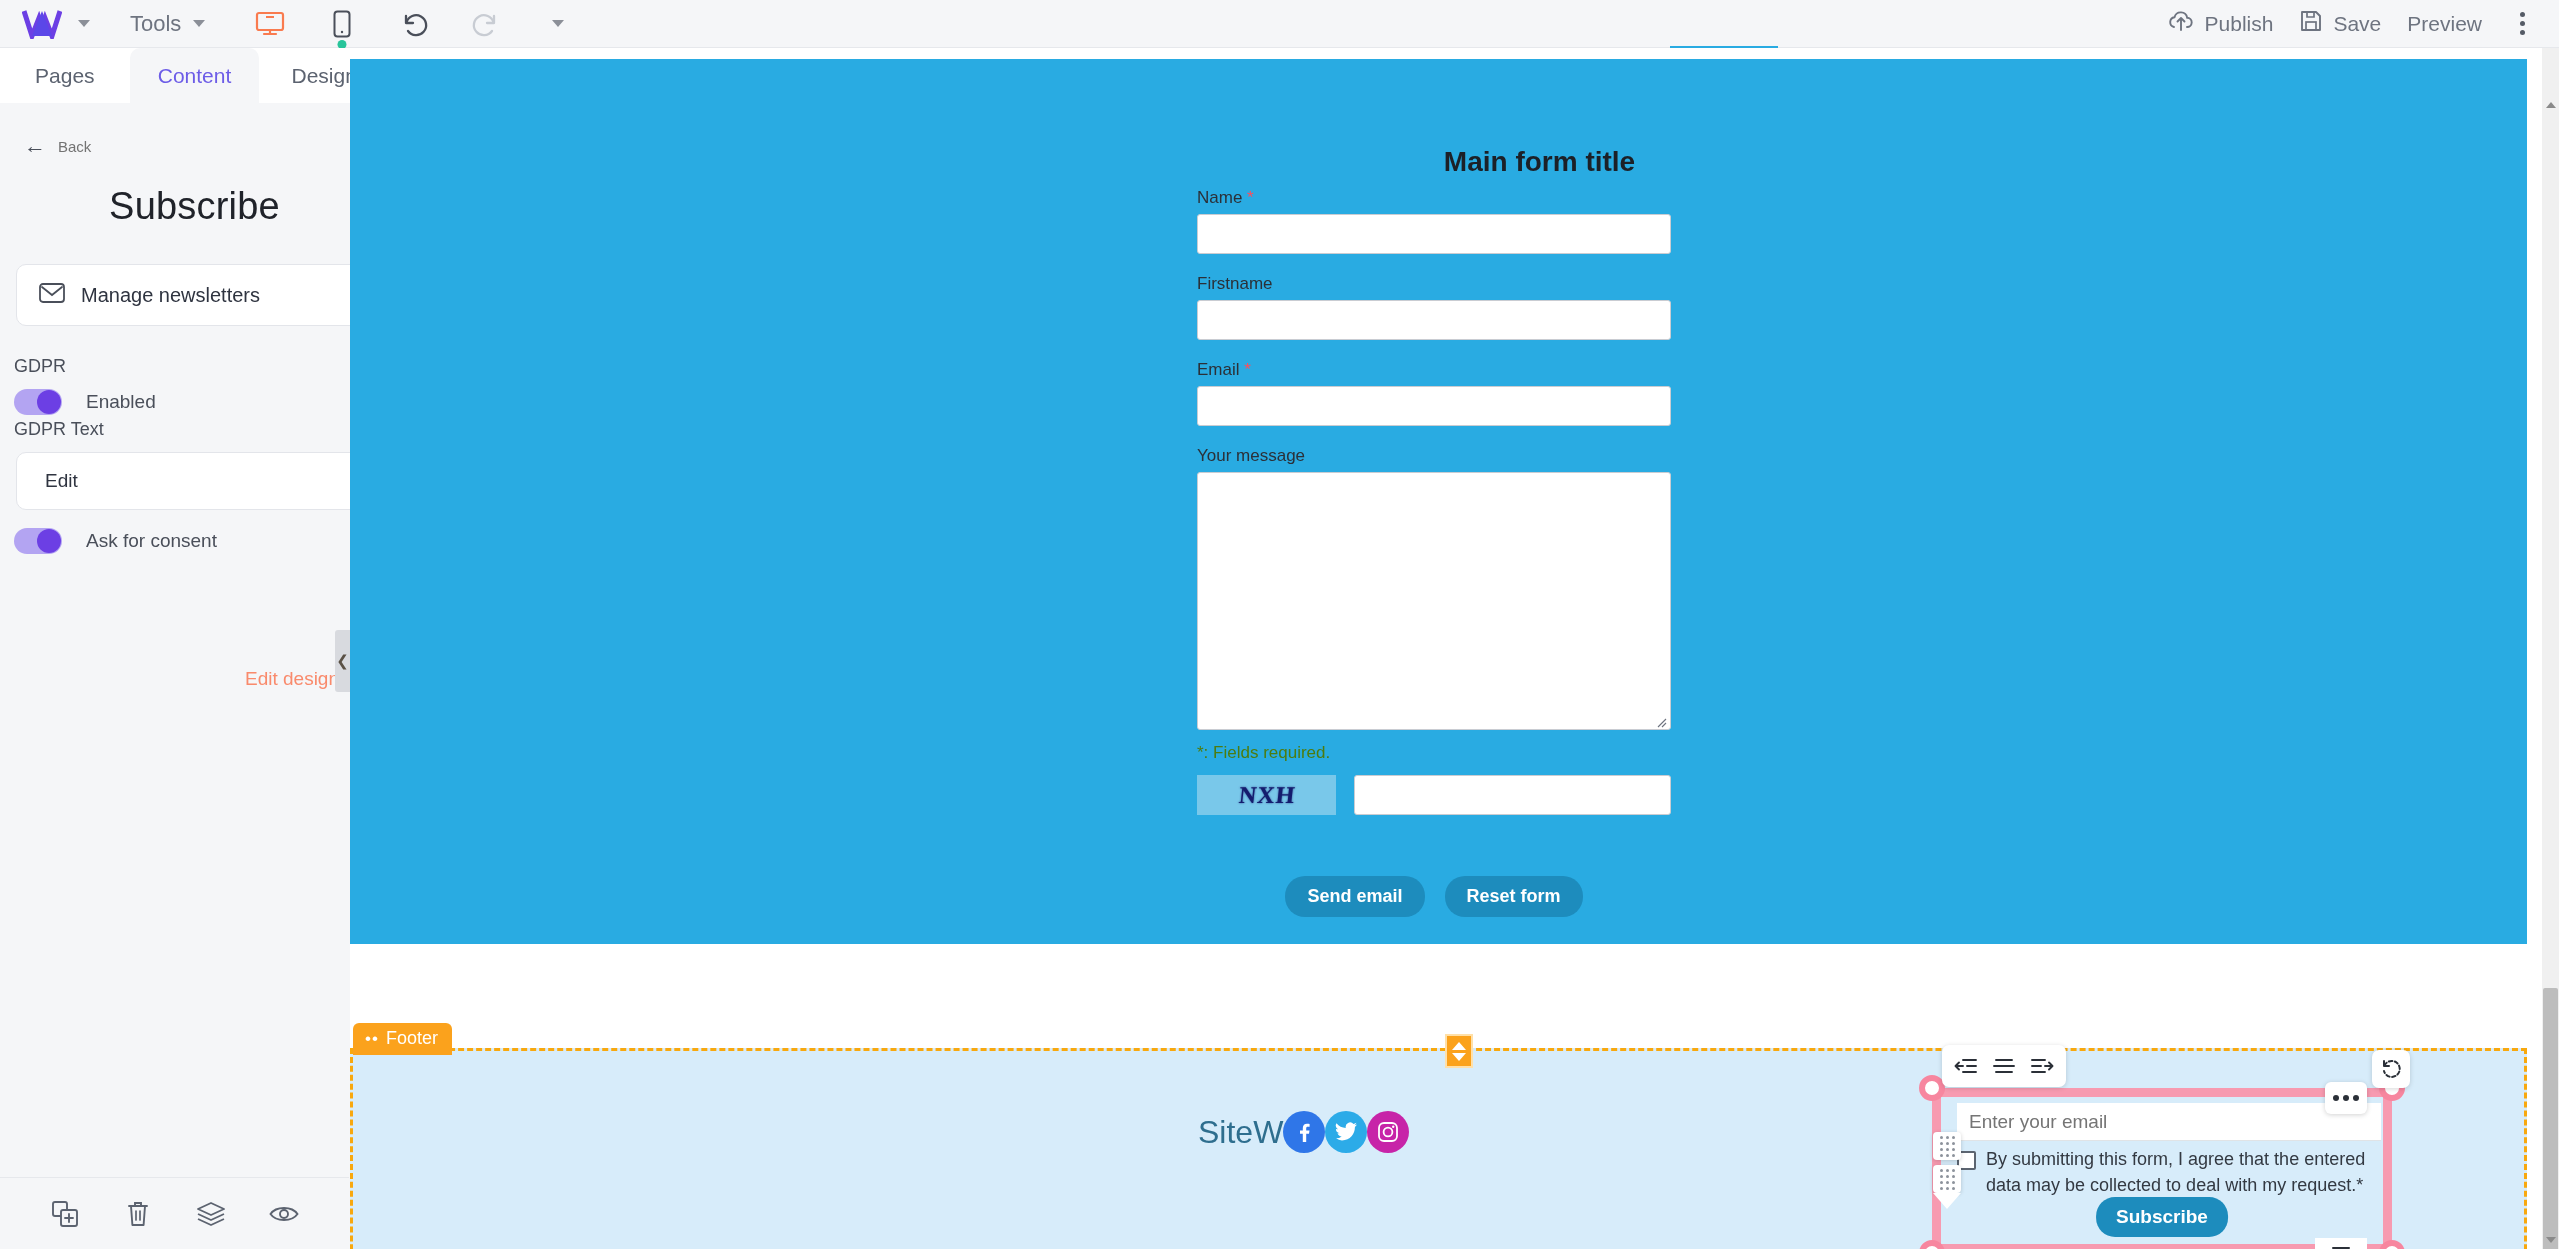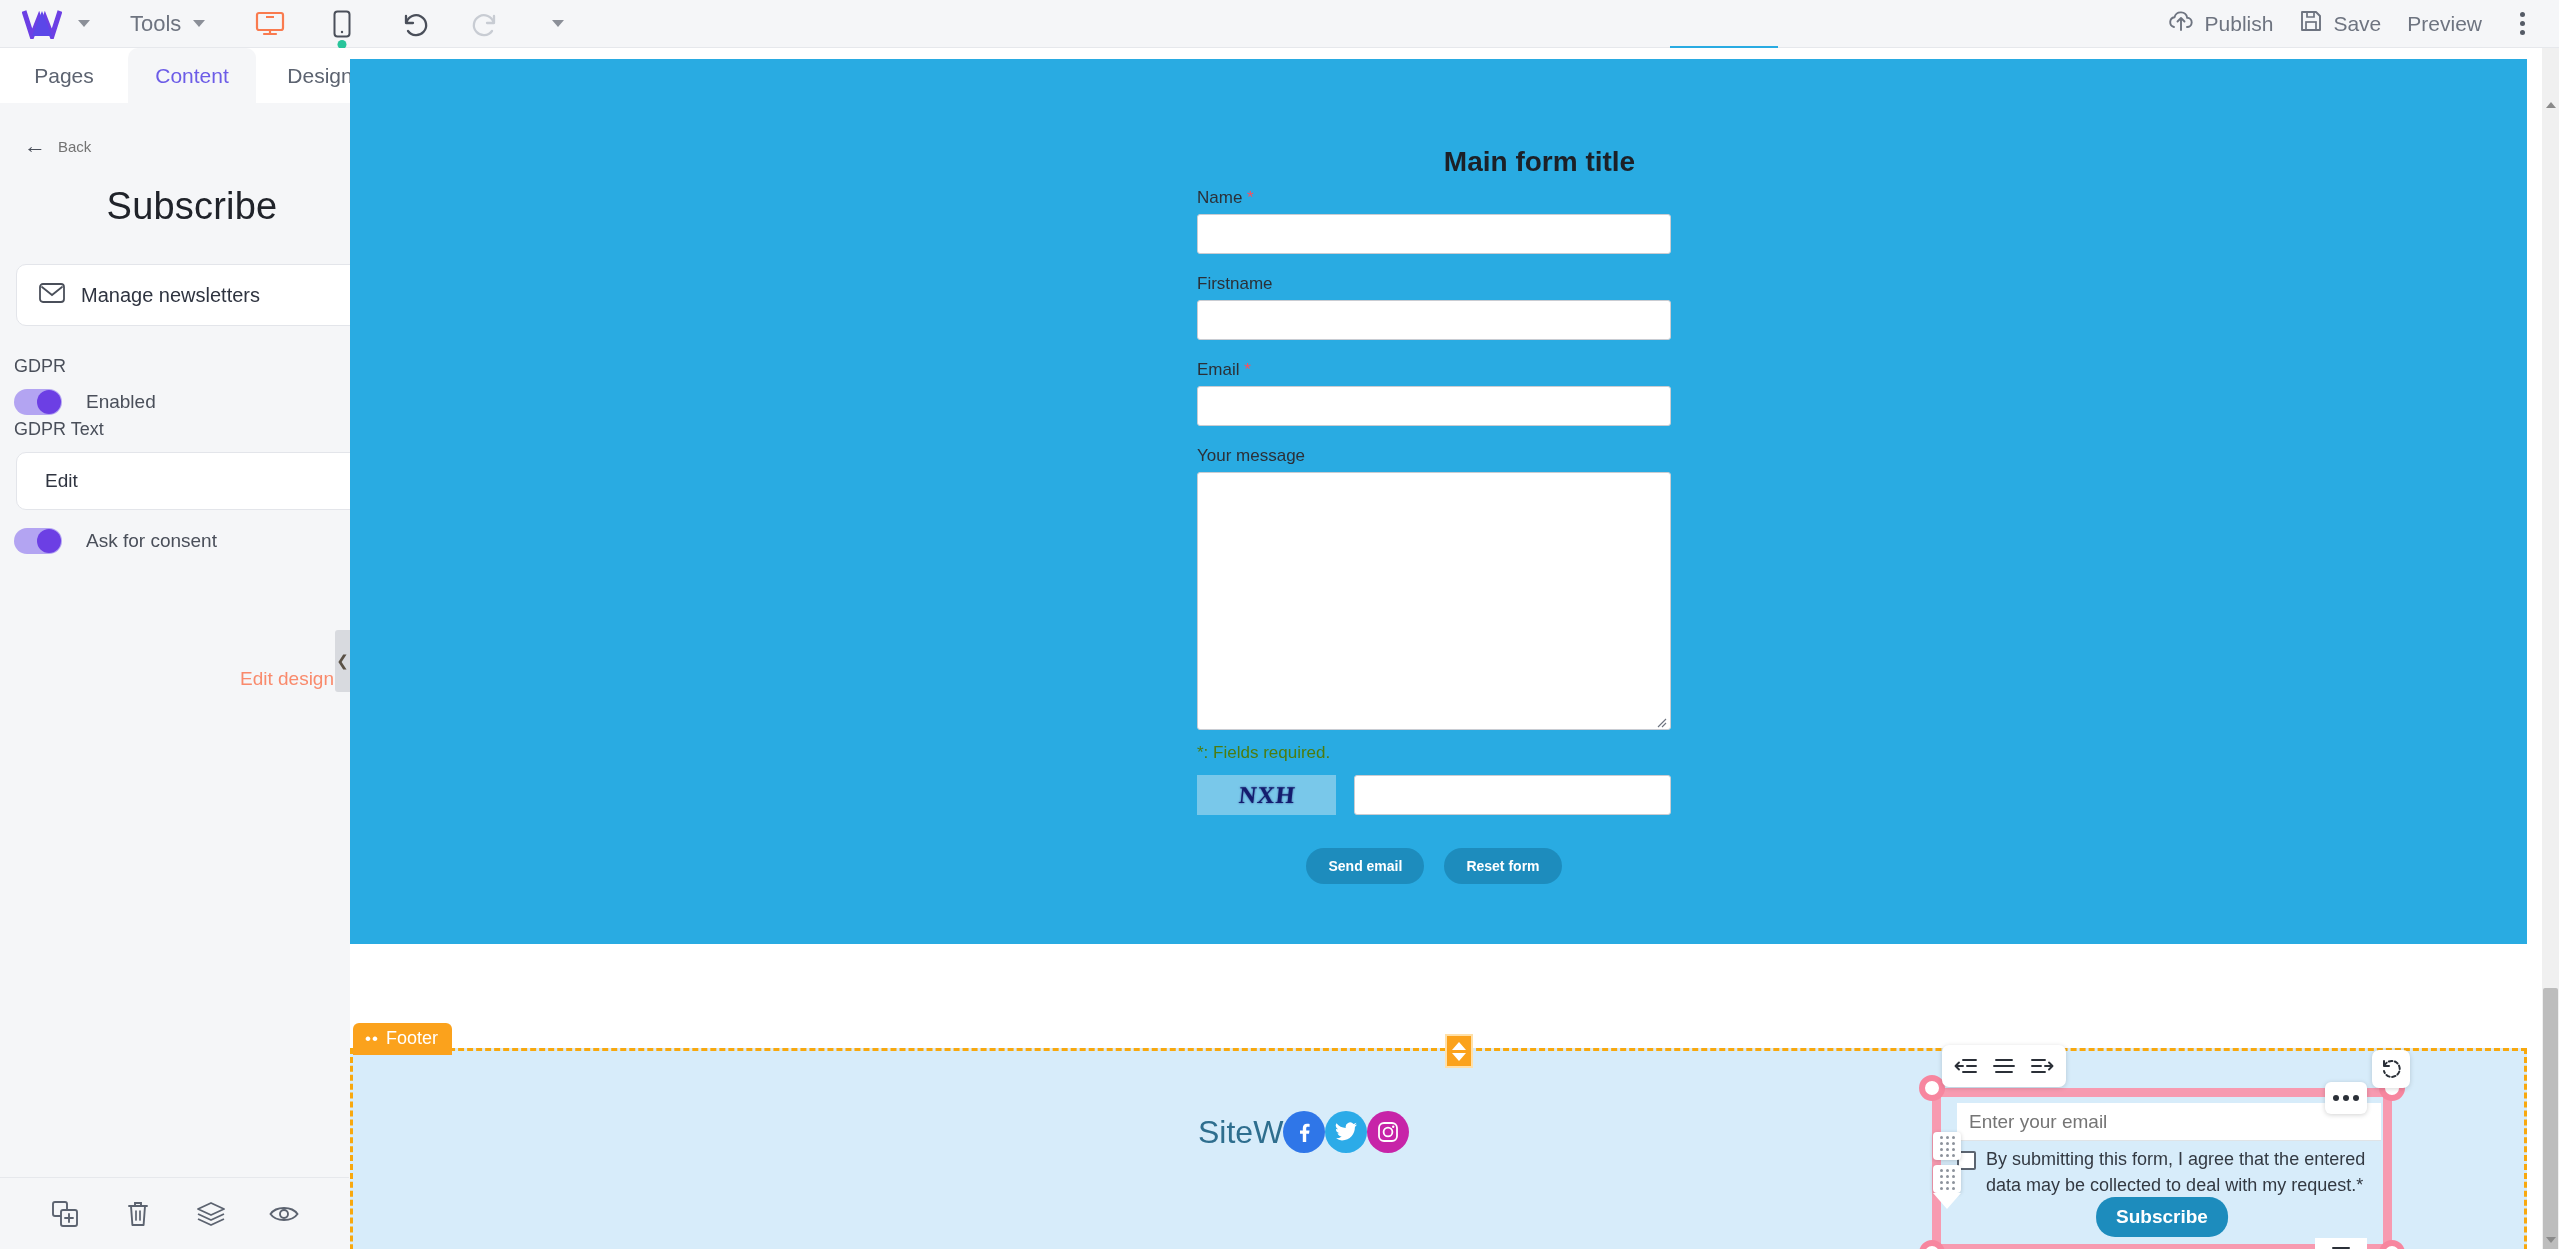--- a/index.html
+++ b/index.html
@@ -32,21 +32,21 @@
   .tb-right .item { display: flex; align-items: center; gap: 10px; font-size: 21px; color: #6e7480; cursor: pointer; }
   .kebab { display:flex;flex-direction:column;gap:4px;padding:6px 12px;cursor:pointer;}
   .kebab i { width:5px;height:5px;border-radius:50%;background:#555b66;display:block;}
   .topbar-accent {
     position:absolute; left:1670px; top:46px; width:108px; height:3px; background:#29abe2;
   }
 
   
   .leftpanel {
     position: absolute; left: 0; top: 48px; width: 390px; height: 1201px;
-    background: #f5f6f8; border-right: 6px solid #84cc16;
+    background: #f5f6f8; border-right: 1px solid #84cc16;
   }
   .tabs { display: flex; height: 55px; background: #ffffff; }
   .tab {
     flex: 1; display: flex; align-items: center; justify-content: center;
     font-size: 21px; color: #5c6370; cursor: pointer; background:#ffffff;
   }
   .tab.active {
     background: #f5f6f8; color: #6c5ce7;
     border-radius: 10px 10px 0 0;
   }
@@ -129,22 +129,23 @@
   .captcha-text {
     font-family: "Liberation Serif", serif; font-weight: bold; font-size: 24px;
     color: #141c6e; letter-spacing: 1px;
     text-shadow: 0 0 2px rgba(20,28,110,.8);
     transform: skewX(-6deg);
   }
   .captcha-input { width: 318px; height: 40px; background: #fff; border: 1px solid #c9ccd2; border-radius: 3px; }
   .btn-row { display: flex; gap: 20px; margin-top: 33px; justify-content: center; }
   .pill-btn {
     background: #1d8cbd; color: #ffffff; border: none; border-radius: 20px;
-    padding: 10px 22px; font-size: 14px; font-weight: bold; cursor: pointer;
+    padding: 10px 22px; font-size: 18px; font-weight: bold; cursor: pointer;
     font-family: "Liberation Sans", sans-serif;
+    margin-top: 28px;
   }
 
   
   .footer-zone {
     position: absolute; left: 0; top: 1000px; width: 2177px; height: 238px; background: #d7ecfa;
     border: 3px dashed #f8a80e;
   }
   .footer-tag {
     position: absolute; left: 0px; top: -28px; background: #fba21c; color: #ffffff;
     font-size: 18px; padding: 5px 14px 6px 12px; border-radius: 6px 6px 0 0; display:flex; align-items:center; gap:7px;

